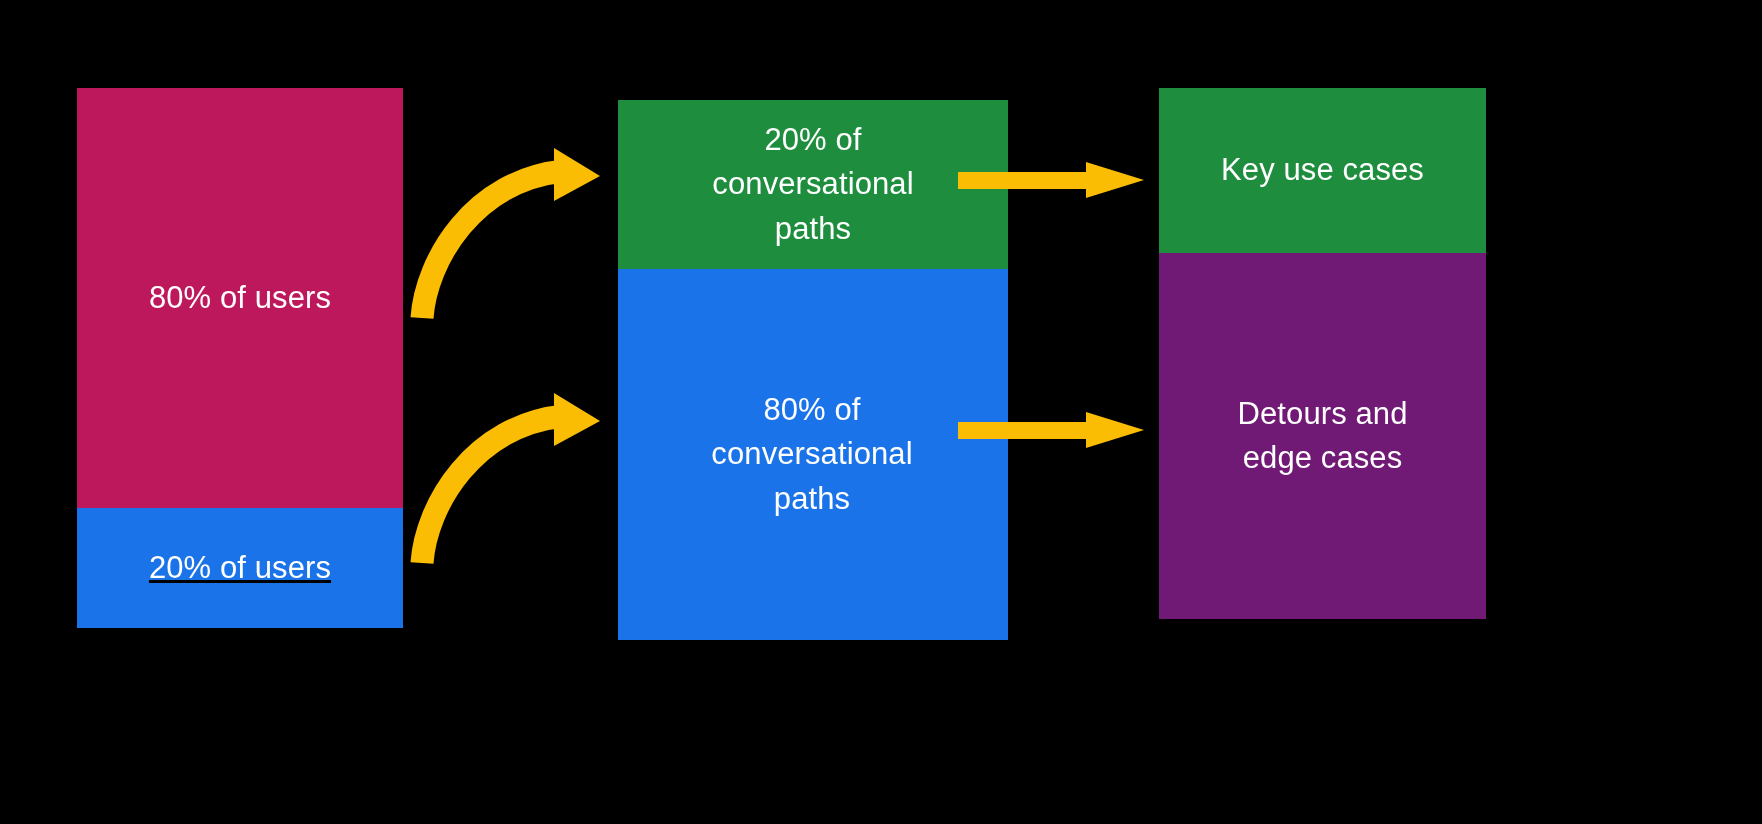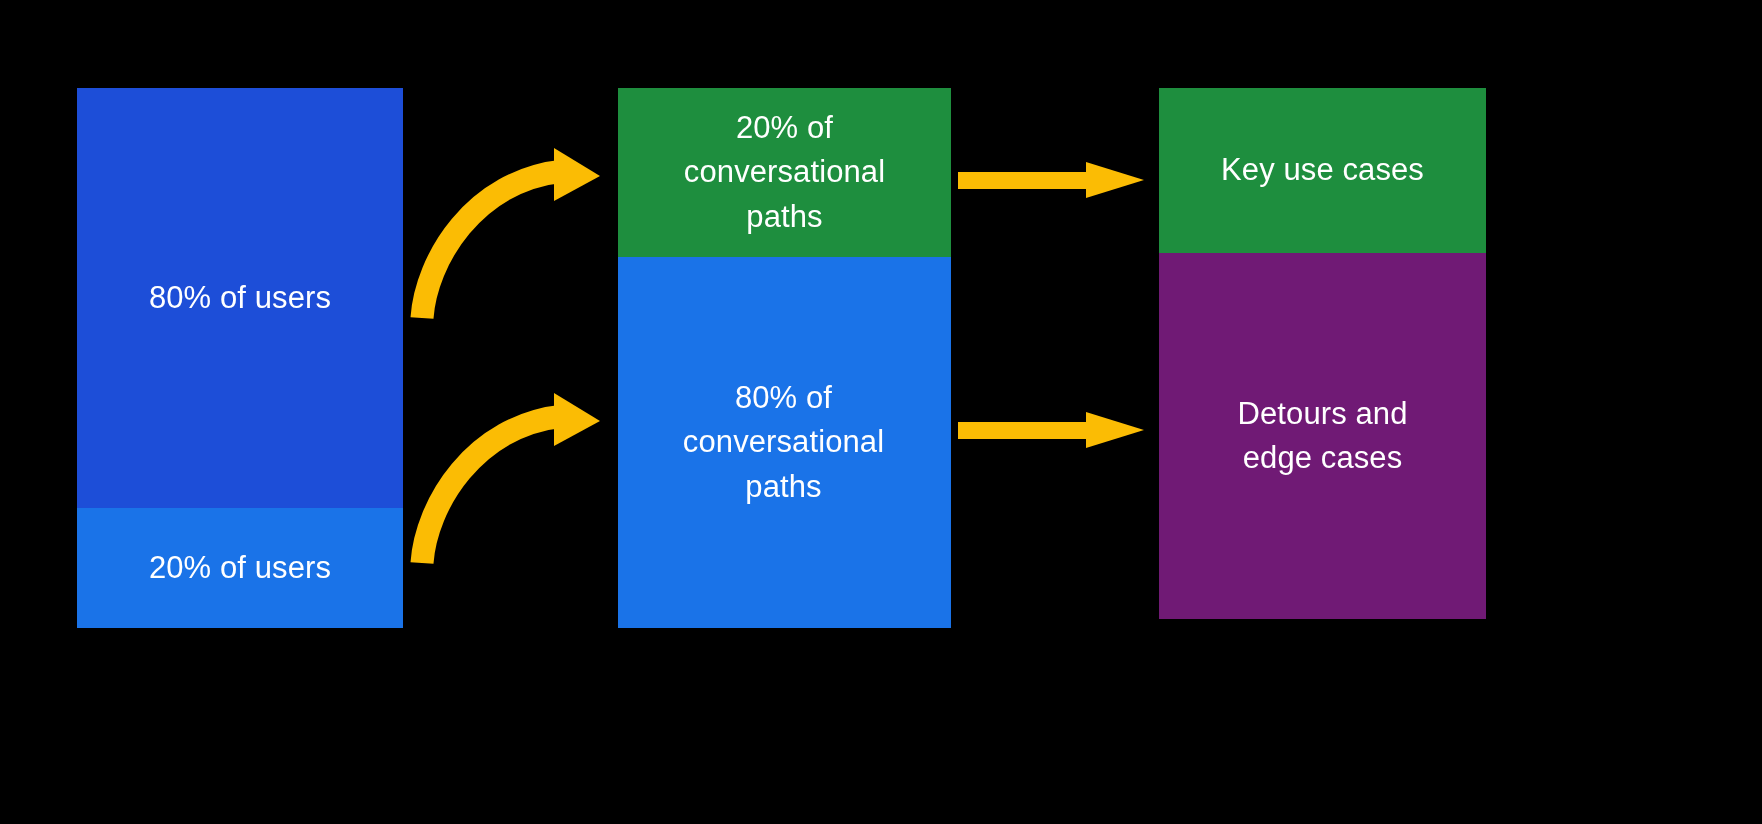--- a/index.html
+++ b/index.html
@@ -40,24 +40,24 @@
     font-size: 31px;
     font-weight: 400;
     line-height: 1.42;
     letter-spacing: 0.1px;
     white-space: pre-line;
   }
 
   
   #column-users        { left: 77px;  top: 88px; width: 326px; height: 540px; }
   #column-users .s-top { height: 420px; }
-  #column-users .s-bot { height: 120px; }
+  #column-users .s-bot { height: 120px; text-decoration: underline; }
 
   
-  #column-paths        { left: 618px; top: 88px; width: 333px; height: 540px; }
+  #column-paths        { left: 618px; top: 100px; width: 390px; height: 540px; }
   #column-paths .s-top { height: 169px; }
   #column-paths .s-bot { height: 371px; }
 
   
   #column-outcomes        { left: 1159px; top: 88px; width: 327px; height: 531px; }
   #column-outcomes .s-top { height: 169px; }
   #column-outcomes .s-bot { height: 376px; }
 
   
   .arrow-svg {
@@ -68,21 +68,21 @@
   #arrow-curved-bottom { left: 404px; top: 385px; width: 220px; height: 190px; }
   #arrow-straight-top    { left: 958px; top: 160px; width: 190px; height: 40px; }
   #arrow-straight-bottom { left: 958px; top: 410px; width: 190px; height: 40px; }
 </style>
 </head>
 <body>
 
 <div id="stage">
 
   <div class="column" id="column-users">
-    <div class="seg s-top" style="background:#1d4ed8;">
+    <div class="seg s-top" style="background:#be185d;">
       <span class="seg-label">80% of users</span>
     </div>
     <div class="seg s-bot" style="background:#1A73E8;">
       <span class="seg-label">20% of users</span>
     </div>
   </div>
 
   <div class="column" id="column-paths">
     <div class="seg s-top" style="background:#1E8E3E;">
       <span class="seg-label">20% of

